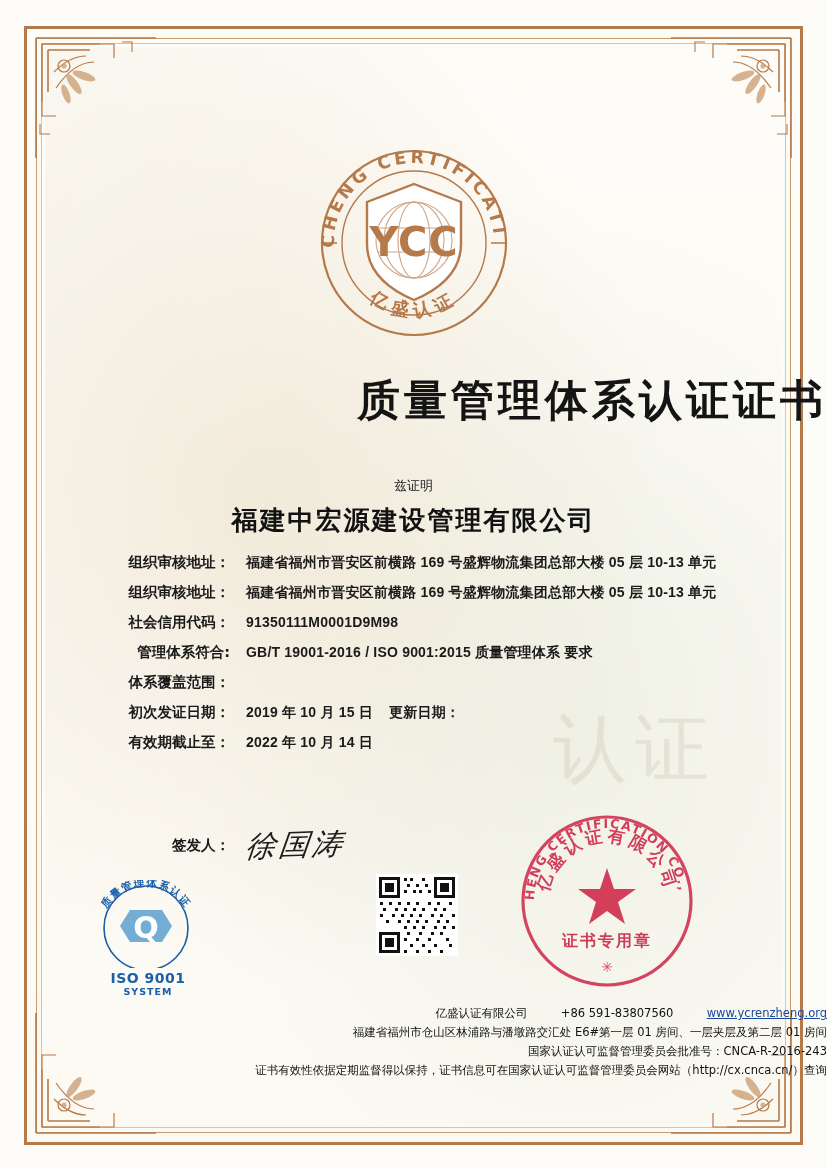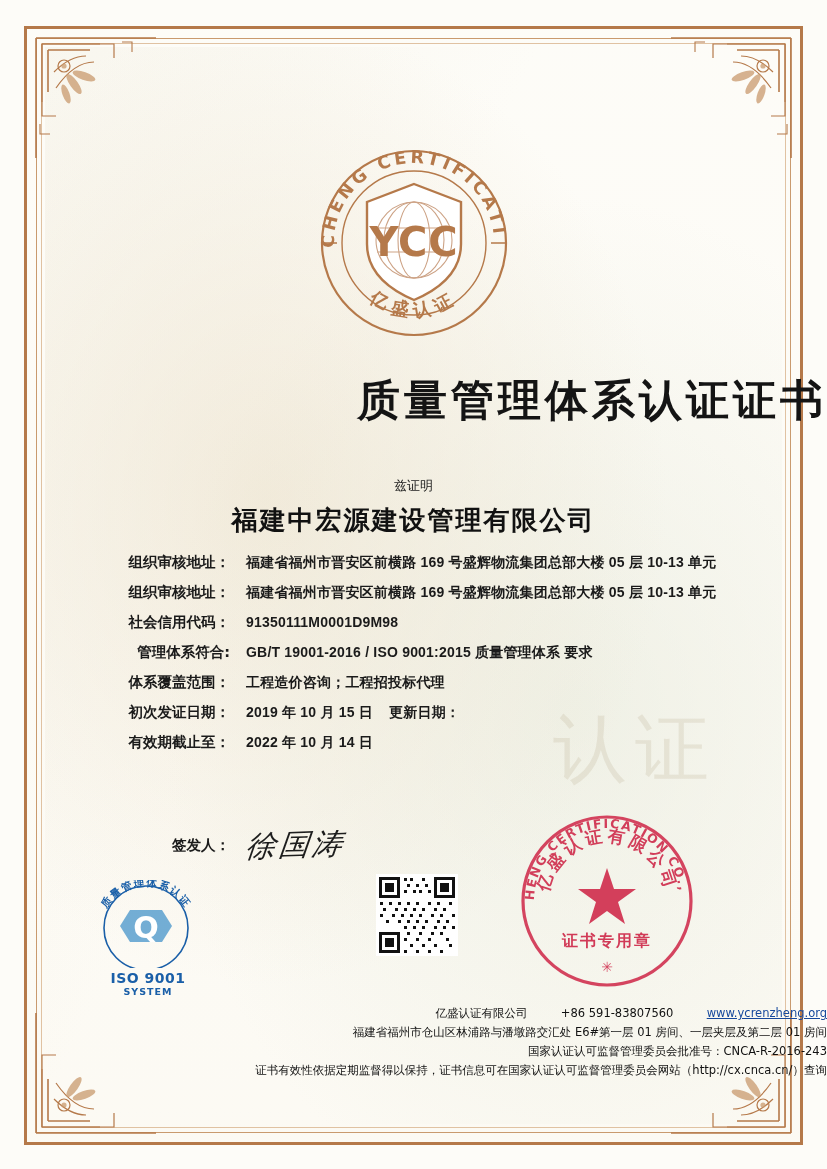--- a/index.html
+++ b/index.html
@@ -398,21 +398,20 @@
       <div class="value">91350111M0001D9M98</div>
     </div>
 
     <div class="row">
       <div class="label">管理体系符合:</div>
       <div class="value">GB/T 19001-2016 / ISO 9001:2015  质量管理体系  要求</div>
     </div>
 
     <div class="row">
       <div class="label">体系覆盖范围：</div>
-      <div class="value">工程造价咨询；工程招投标代理</div>
     </div>
 
     <div class="row inline-two">
       <div class="label">初次发证日期：</div>
       <div class="value">
         <span>2019 年 10 月 15 日</span>
         <span class="value2">更新日期：</span>
         <span></span>
       </div>
     </div>

